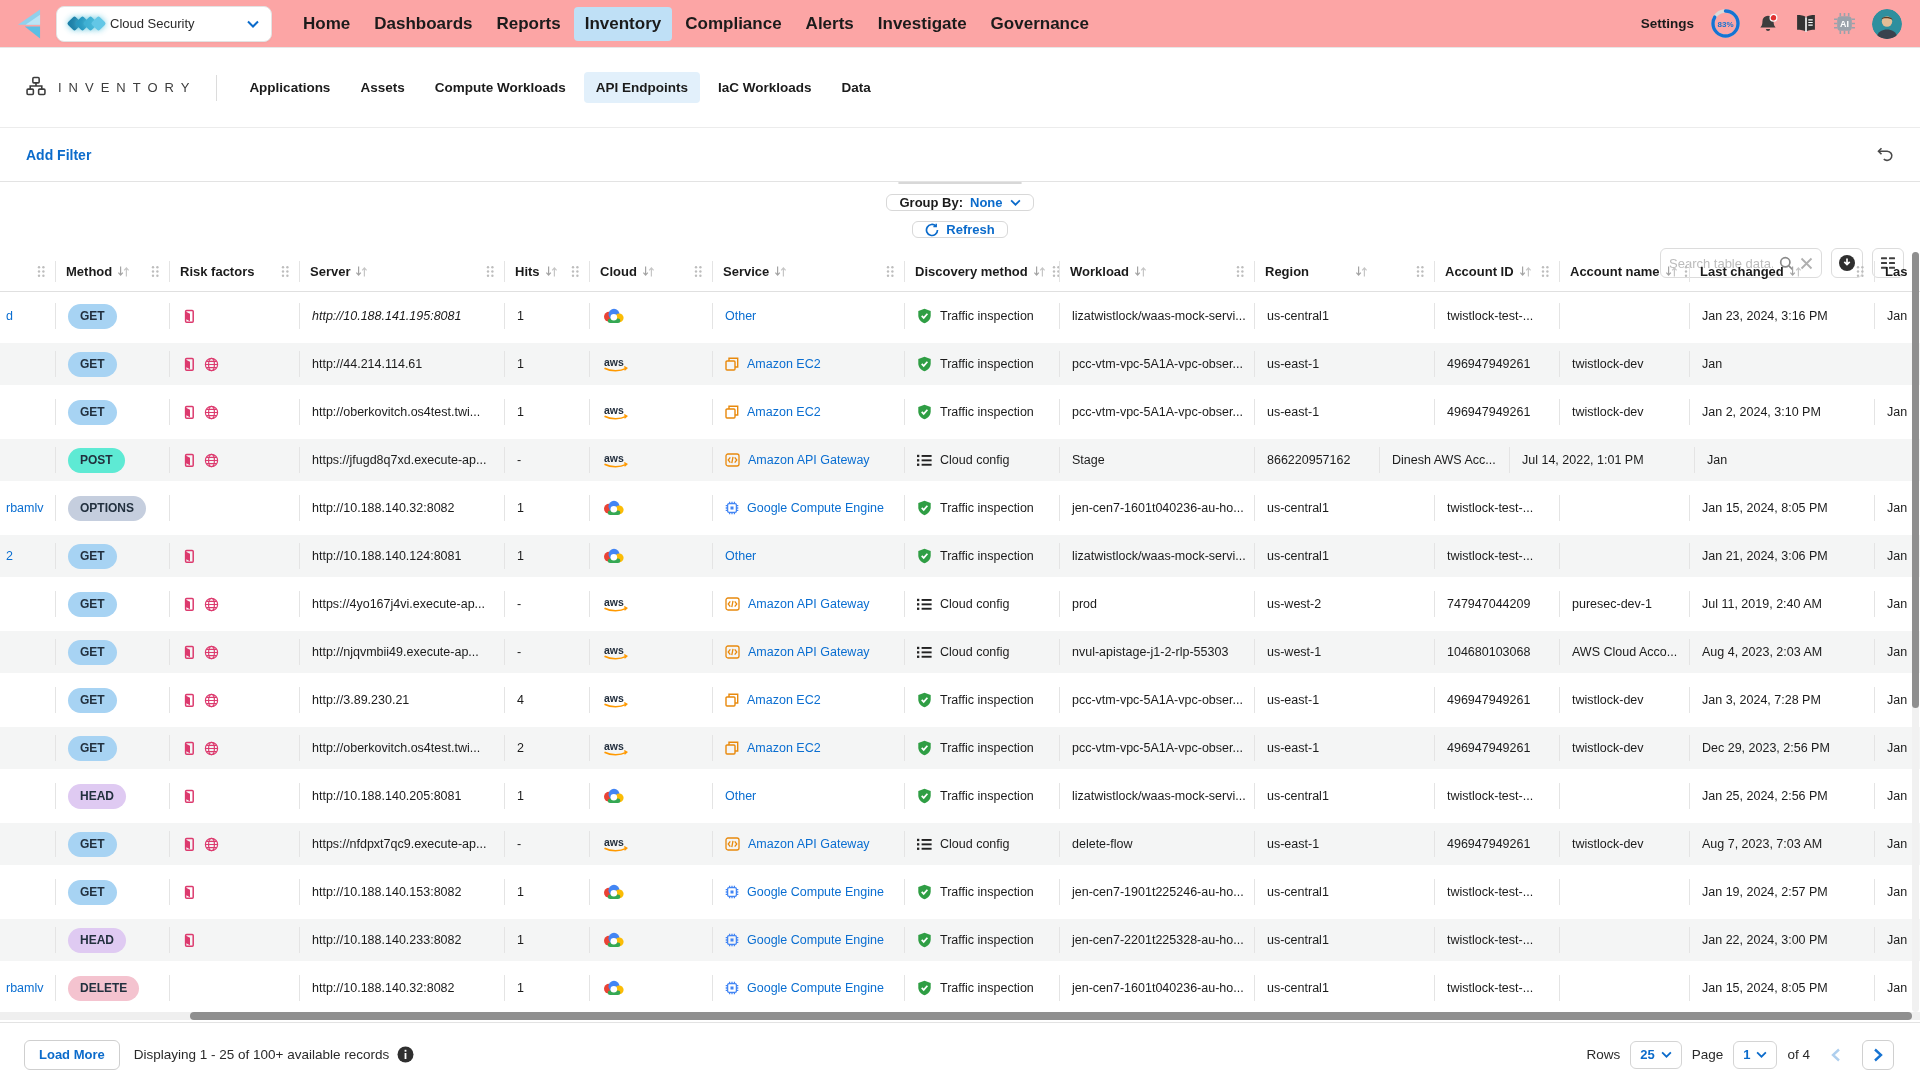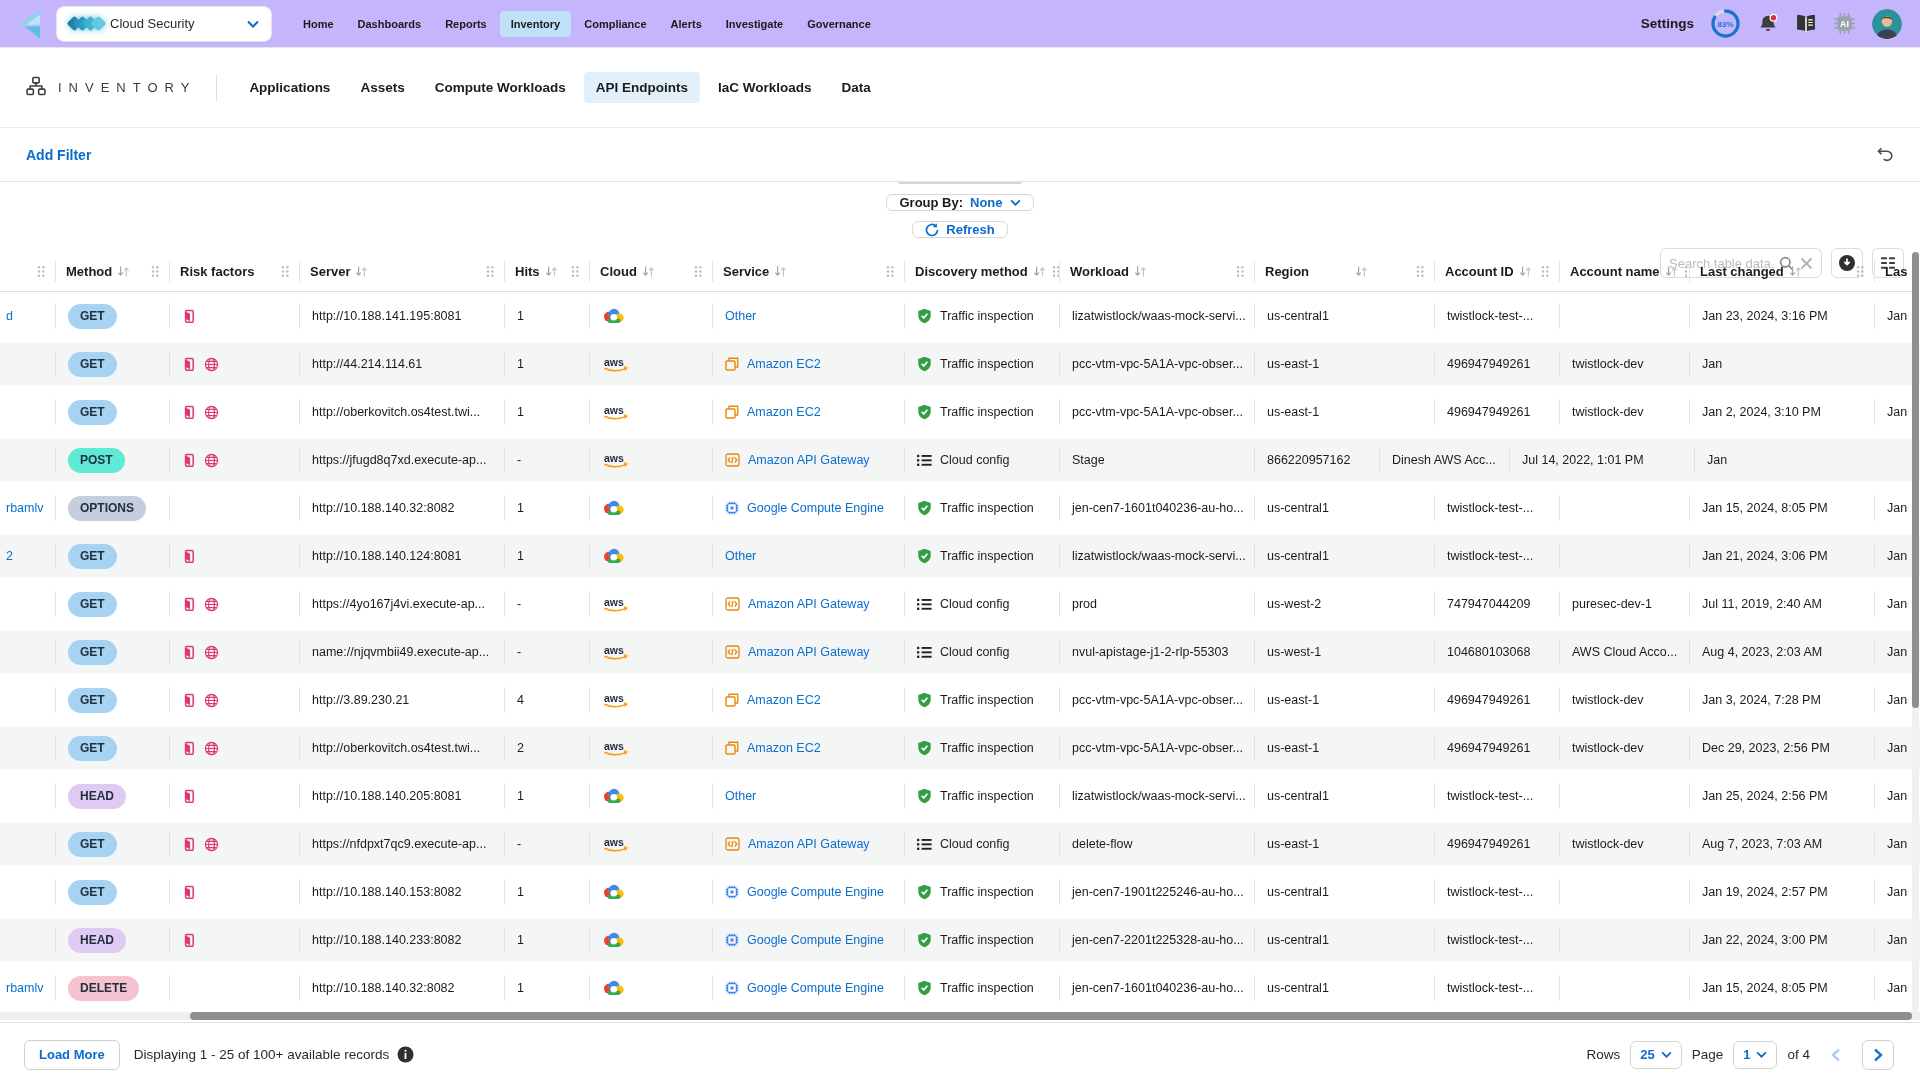--- a/index.html
+++ b/index.html
@@ -1,34 +1,34 @@
 <!DOCTYPE html>
 <html><head>
 <meta charset="utf-8">
 <style>
   * { box-sizing: border-box; margin: 0; padding: 0; }
   html,body { width:1920px; height:1080px; overflow:hidden; background:#fff;
     font-family:"Liberation Sans","DejaVu Sans",sans-serif; color:#1b1b1b; }
 
   
-  .topbar { height:48px; background:#c4b5fd; border-bottom:1px solid #e7e7e7;
+  .topbar { height:48px; background:#fca5a5; border-bottom:1px solid #e7e7e7;
     display:flex; align-items:center; padding:0 18px 0 12px; }
   .logo { width:34px; height:34px; margin-right:10px; display:flex; align-items:center; }
   .app-switcher { width:216px; height:36px; background:#fff; border:1px solid #e3e3e3;
     border-radius:8px; display:flex; align-items:center; padding:0 12px; gap:9px; cursor:pointer;
     box-shadow:0 1px 2px rgba(0,0,0,.03); }
   .diamonds { display:flex; align-items:center; }
   .diamonds i { width:11px; height:11px; transform:rotate(45deg); border-radius:2px;
     margin-right:-3px; box-shadow:0 0 6px rgba(95,198,222,.9); }
   .diamonds i:nth-child(1){background:#1d7fa8;} .diamonds i:nth-child(2){background:#2898c0;}
   .diamonds i:nth-child(3){background:#3fb0d4;} .diamonds i:nth-child(4){background:#63c7e6;}
   .app-switcher .lbl { font-size:13px; color:#2a2a2a; }
   .app-switcher svg { margin-left:auto; }
   .top-nav { display:flex; gap:2px; margin-left:20px; }
-  .nav-item { font-size:11px; font-weight:600; color:#1b1b1b; padding:7px 11px;
+  .nav-item { font-size:17px; font-weight:600; color:#1b1b1b; padding:7px 11px;
     border-radius:4px; cursor:pointer; white-space:nowrap; }
   .nav-item.active { background:#bfe0f6; }
   .topbar-right { margin-left:auto; display:flex; align-items:center; gap:16px; }
   .settings-lbl { font-size:13.5px; font-weight:600; cursor:pointer; }
   .icon-btn { display:flex; align-items:center; cursor:pointer; }
   .avatar { width:30px; height:30px; border-radius:50%; overflow:hidden; display:block; }
 
   
   .subheader { height:80px; display:flex; align-items:center; padding:0 26px;
     border-bottom:1px solid #ececec; background:#fff; }
@@ -464,21 +464,21 @@
           <span class="pill" style="background:#a7d3f3">GET</span>
         </div>
         <div class="td" style="width: 130px;">
           <span class="risk-ics">
             <svg width="13" height="15" viewBox="0 0 13 15">
               <rect x="3.6" y="1.6" width="7.6" height="11.6" rx="1" fill="none" stroke="#dc3a6e" stroke-width="1.5"></rect>
               <path d="M3.6 2.6L8 4.8v7.4L3.6 10z" fill="#dc3a6e"></path>
             </svg>
           </span>
         </div>
-        <div class="td" style="width: 205px;">http://10.188.141.195:8081</div>
+        <div class="td" style="width: 205px; font-style: italic;">http://10.188.141.195:8081</div>
         <div class="td" style="width: 85px;">1</div>
         <div class="td" style="width: 123px;">
           <svg width="23" height="16" viewBox="0 0 23 16">
             <circle cx="7" cy="8.8" r="5" fill="#EA4335"></circle>
             <circle cx="12" cy="6.3" r="5.5" fill="#4285F4"></circle>
             <circle cx="17.2" cy="9.8" r="4.4" fill="#FBBC05"></circle>
             <rect x="5.8" y="10.4" width="12.5" height="4.6" rx="2.3" fill="#34A853"></rect>
             <circle cx="11.8" cy="9.2" r="3.3" fill="#fff"></circle>
           </svg>
         </div>
@@ -794,21 +794,21 @@
               <rect x="3.6" y="1.6" width="7.6" height="11.6" rx="1" fill="none" stroke="#dc3a6e" stroke-width="1.5"></rect>
               <path d="M3.6 2.6L8 4.8v7.4L3.6 10z" fill="#dc3a6e"></path>
             </svg>
             <svg width="15" height="15" viewBox="0 0 14 14" fill="none" stroke="#dc3a6e" stroke-width="1.1">
               <circle cx="7" cy="7" r="5.7"></circle>
               <ellipse cx="7" cy="7" rx="2.7" ry="5.7"></ellipse>
               <path d="M1.3 7h11.4M2.1 4.1h9.8M2.1 9.9h9.8"></path>
             </svg>
           </span>
         </div>
-        <div class="td" style="width: 205px;">name://njqvmbii49.execute-ap...</div>
+        <div class="td" style="width: 205px;">http://njqvmbii49.execute-ap...</div>
         <div class="td" style="width: 85px;">-</div>
         <div class="td" style="width: 123px;">
           <svg width="28" height="17" viewBox="0 0 28 17">
             <text x="2" y="10" font-size="10.5" font-weight="bold" fill="#232f3e" font-family="Liberation Sans,sans-serif">aws</text>
             <path d="M2.5 12.2c6.5 3.4 15.5 3.4 21.5.2" stroke="#FF9900" stroke-width="1.6" fill="none"></path>
             <path d="M22.2 10.6l2.6 1.6-2.3 2" stroke="#FF9900" stroke-width="1.4" fill="none"></path>
           </svg>
         </div>
         <div class="td" style="width: 192px;">
           <svg width="15" height="14" viewBox="0 0 15 14" fill="none" stroke="#e8890c" stroke-width="1.3">

